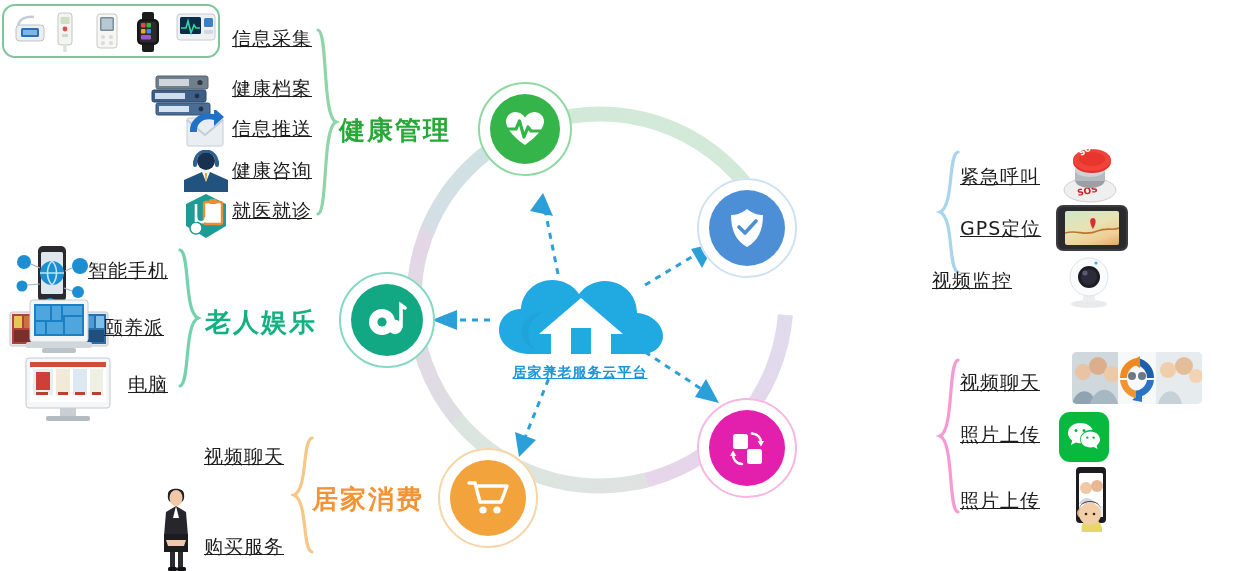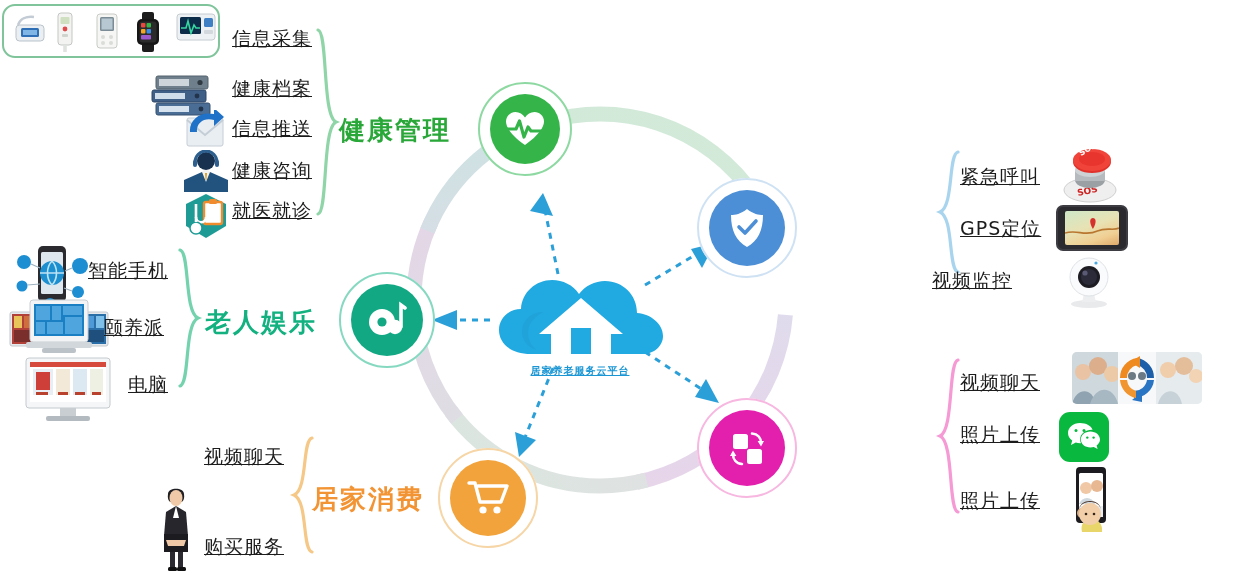--- a/index.html
+++ b/index.html
@@ -32,21 +32,21 @@
   .node{position:absolute;border-radius:50%;display:flex;align-items:center;
         justify-content:center;box-sizing:border-box;background:#fff;}
   .node .halo{position:absolute;inset:0;border-radius:50%;border:2px solid;background:#fff;}
   .node .disc{position:relative;border-radius:50%;display:flex;align-items:center;
         justify-content:center;}
   .node svg{display:block;}
 
   
   .cloud{left:497px;top:268px;width:168px;height:88px;}
   .cloud-label{left:480px;top:364px;width:200px;text-align:center;
-      color:#1b96d4;font-weight:bold;font-size:10px;letter-spacing:1px;
+      color:#1b96d4;font-weight:bold;font-size:14px;letter-spacing:1px;
       font-family:"DejaVu Sans","Liberation Sans",sans-serif;}
 
   
   .arrows{left:0;top:0;width:1237px;height:571px;pointer-events:none;}
 
   
   .thumb{position:absolute;}
   .sos{width:62px;height:54px;}
   .gpsdev{width:72px;height:46px;border-radius:7px;background:#2b2b2f;
       border:2px solid #3c3c42;box-sizing:border-box;padding:4px 7px;}

